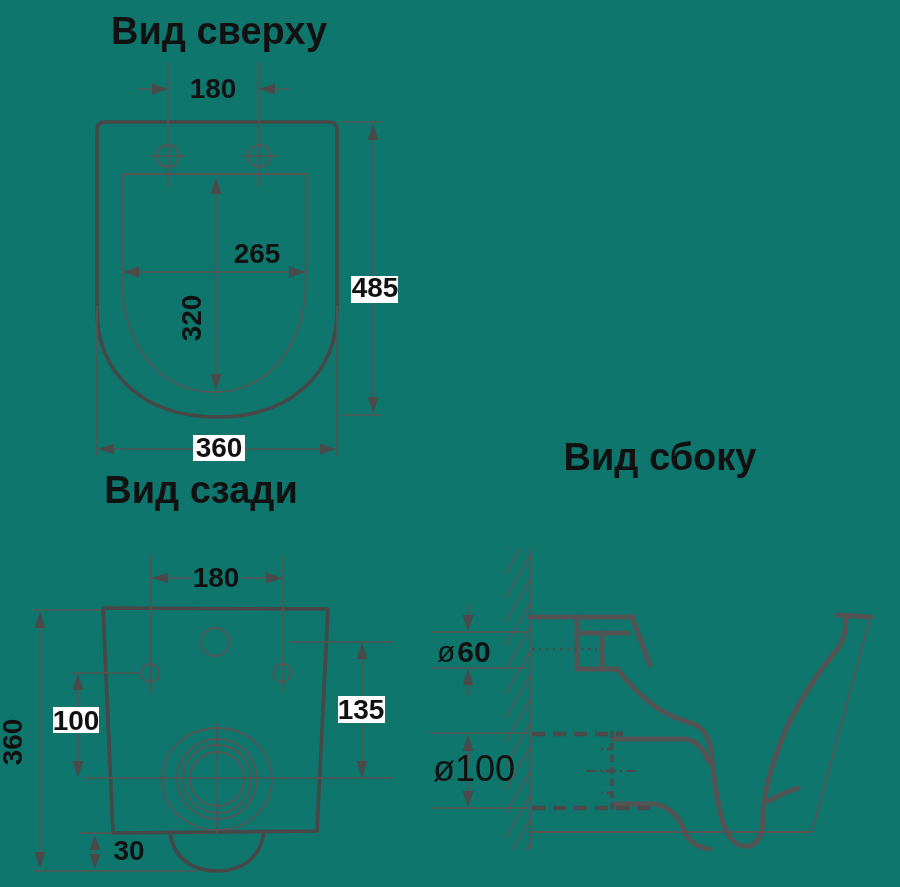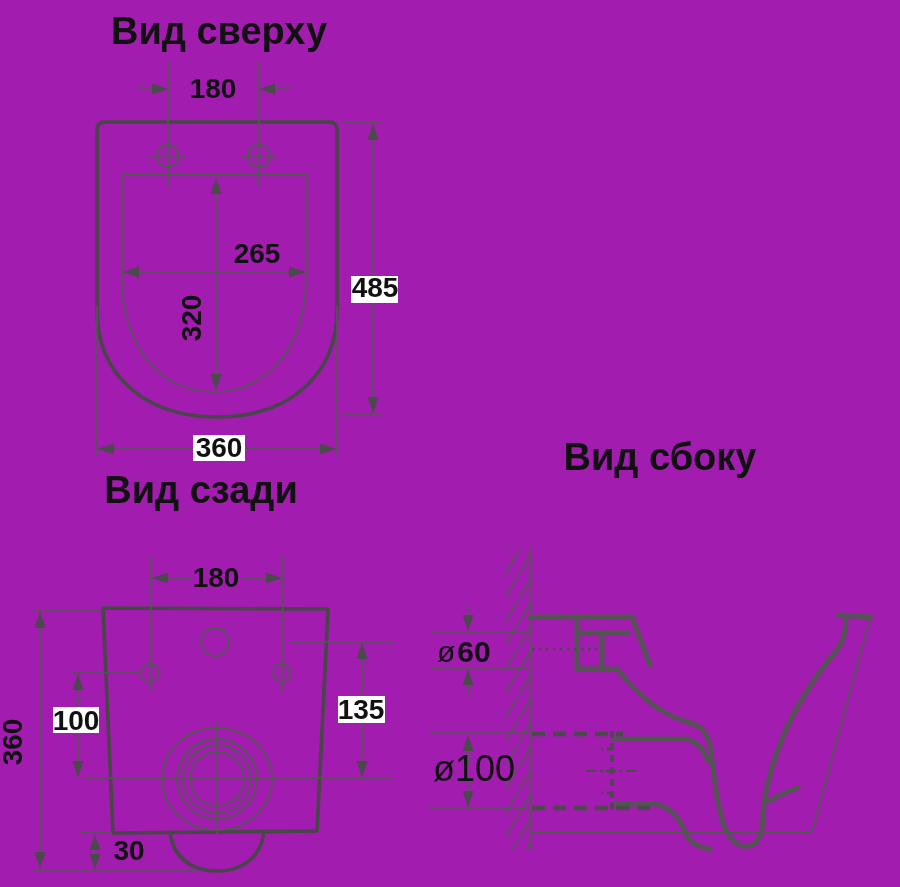--- a/index.html
+++ b/index.html
@@ -1,19 +1,19 @@
 <!DOCTYPE html>
 <html><head>
 <meta charset="utf-8">
 <style>
   html,body{margin:0;padding:0;background:#fff;}
   .canvas{
     position:relative;
     width:900px;height:887px;
-    background:#a21caf;
+    background:#0f766e;
     font-family:"Liberation Sans", sans-serif;
     overflow:hidden;
   }
   svg text{
     fill:#111111;
     font-family:"Liberation Sans", sans-serif;
   }
   .dim-text{font-size:28px;font-weight:700;}
   .title-text{font-size:38px;font-weight:700;}
   .dia-light{font-size:36px;font-weight:400;}

